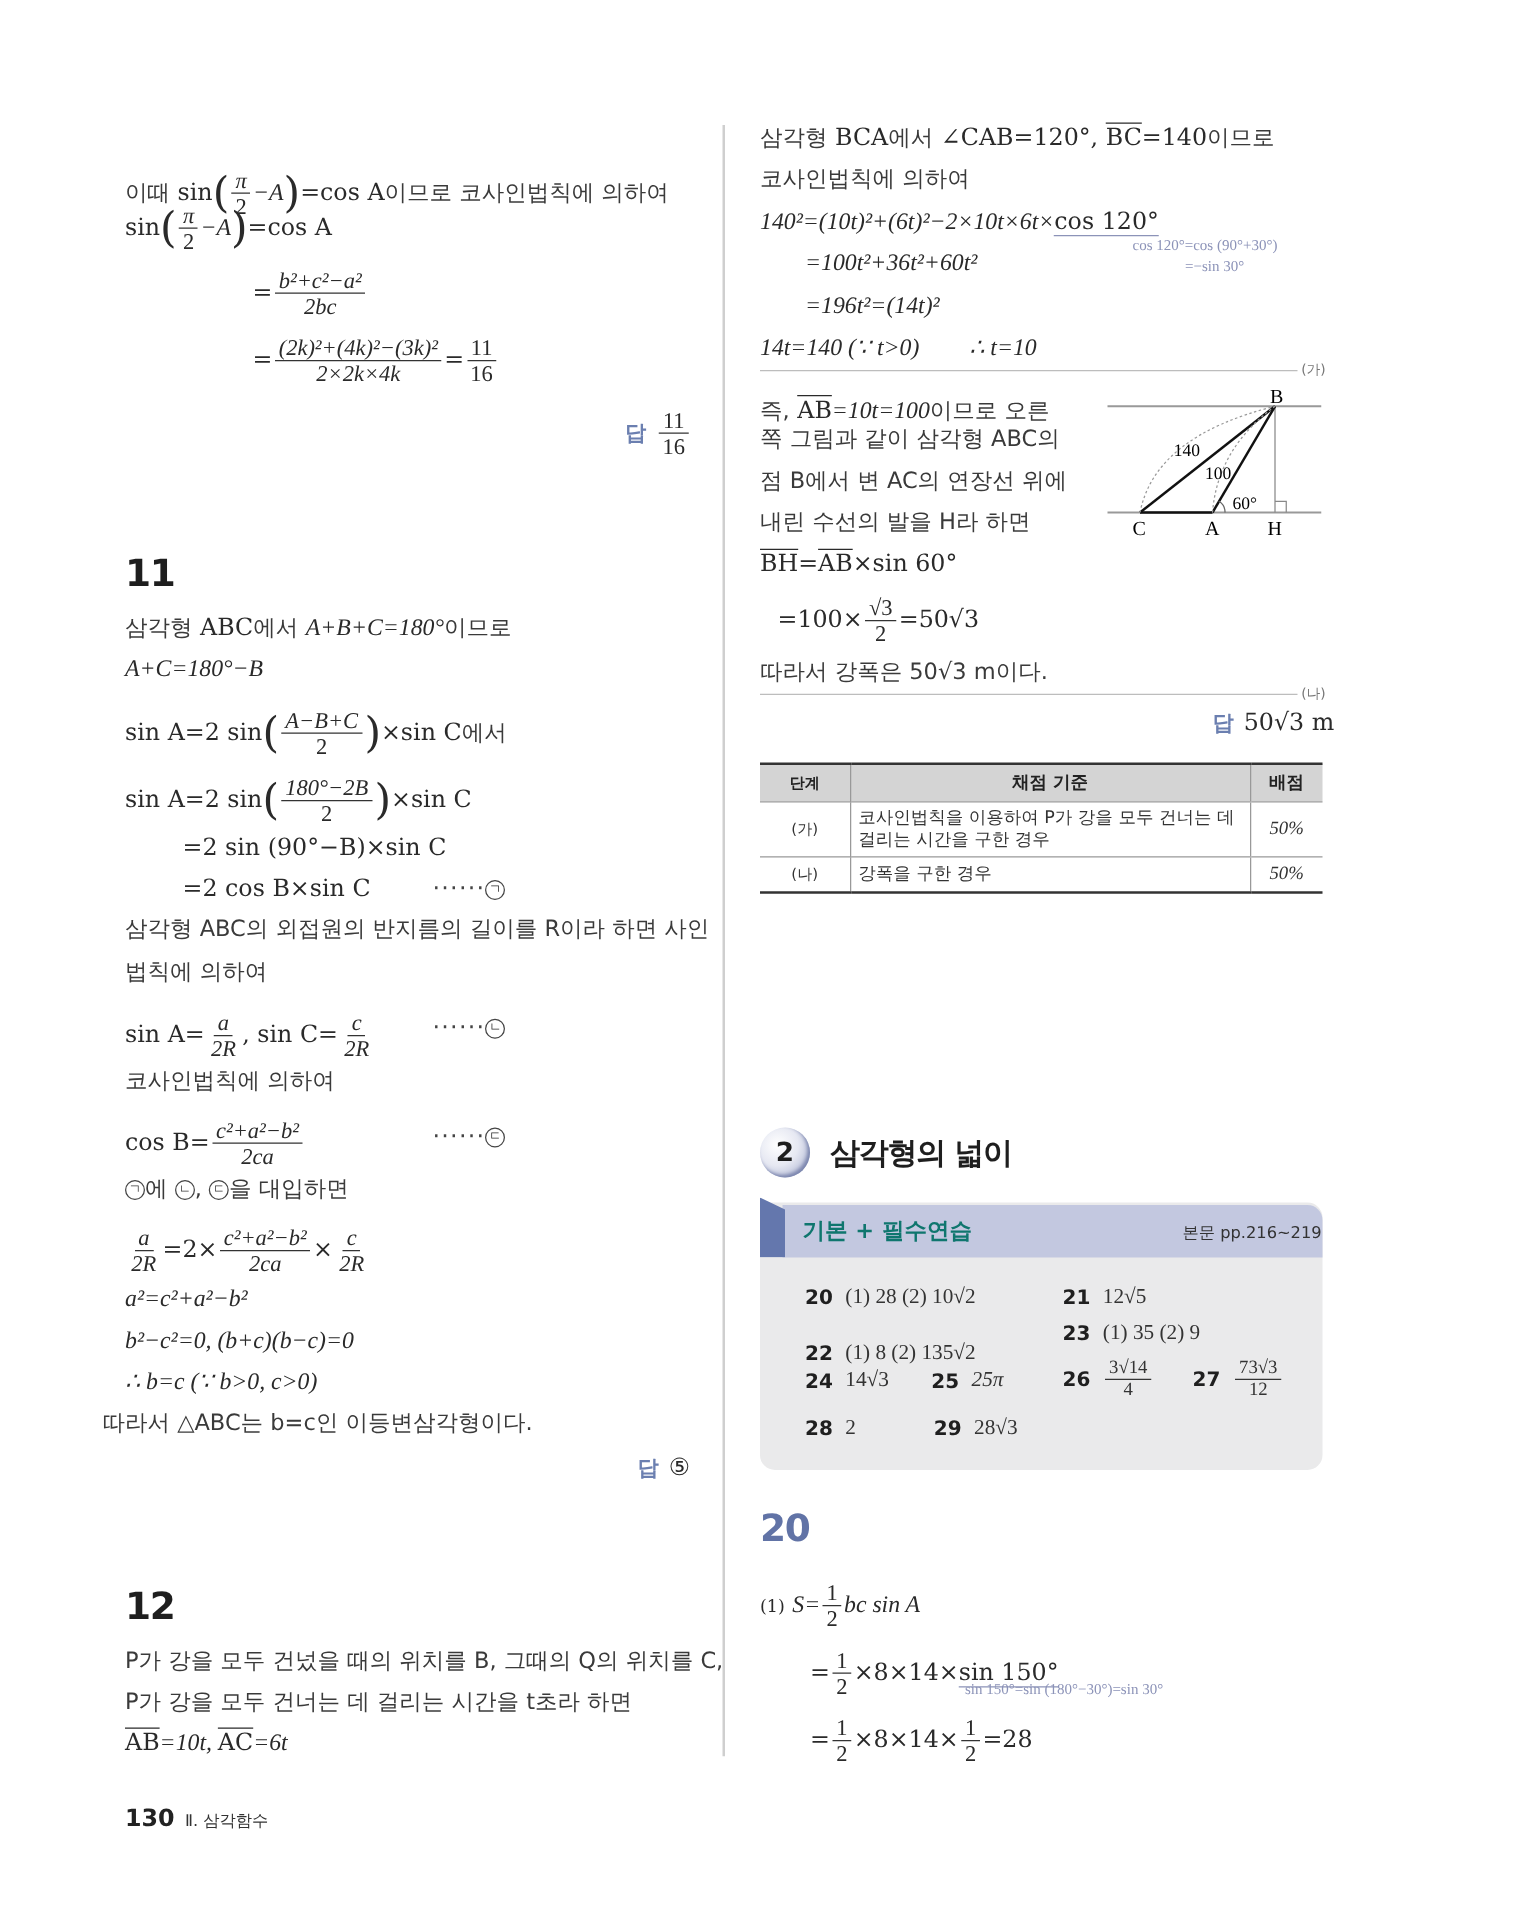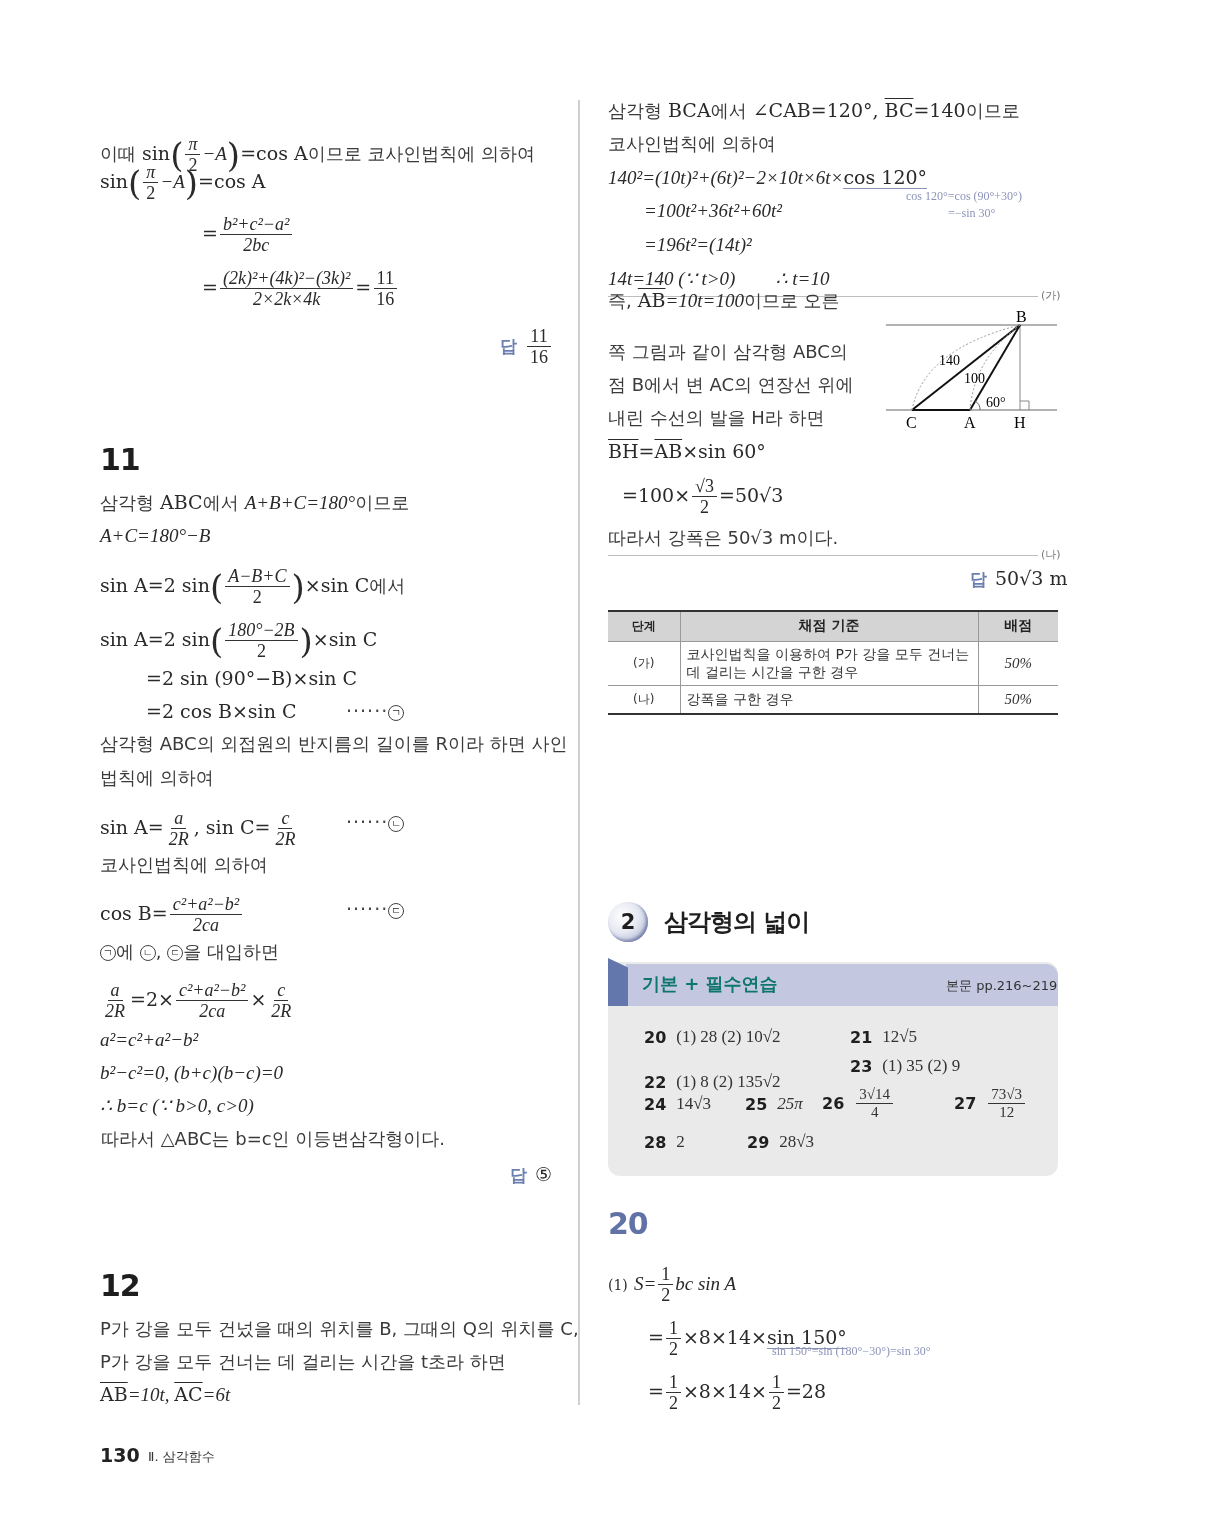--- a/index.html
+++ b/index.html
@@ -23,21 +23,21 @@
   .ovl { text-decoration: overline; }
   .circ { display: inline-block; width: 16px; height: 16px; border: 1px solid #444; border-radius: 50%; font-size: 10px; line-height: 14px; text-align: center; vertical-align: middle; }
   .dots { letter-spacing: 1px; color: #444; }
 
   
   .score-table { position: absolute; left: 608px; top: 610px; width: 450px; border-collapse: collapse; font-size: 14px; }
   .score-table th { background: #d4d4d4; font-weight: bold; height: 30px; border-top: 2px solid #333; border-bottom: 1px solid #999; font-size: 14px; color: #222; }
   .score-table td { border-bottom: 1px solid #999; padding: 2px 6px; color: #333; }
   .score-table tr:last-child td { border-bottom: 2px solid #333; }
   .score-table .c1 { width: 72px; text-align: center; border-right: 1px solid #999; font-size: 12px; }
-  .score-table .c3 { width: 80px; text-align: center; border-left: 1px solid #999; font-family: "Liberation Serif", serif; font-style: italic; font-size: 15px; }
+  .score-table .c3 { width: 58px; text-align: center; border-left: 1px solid #999; font-family: "Liberation Serif", serif; font-style: italic; font-size: 15px; }
   .score-table .c2 { text-align: left; line-height: 18px; }
 
   
   .sec-num { position: absolute; left: 608px; top: 902px; width: 40px; height: 40px; border-radius: 50%; background: radial-gradient(circle at 35% 35%, #ffffff 0%, #e6e8f2 45%, #9aa3c6 100%); box-shadow: inset -2px -2px 3px #7c86ae; display: flex; align-items: center; justify-content: center; font-weight: bold; font-size: 21px; color: #1e1e1e; }
   .sec-title { position: absolute; left: 664px; top: 906px; font-size: 24px; font-weight: bold; color: #1e1e1e; letter-spacing: -1px; }
 
   .practice-box { position: absolute; left: 608px; top: 962px; width: 450px; height: 214px; background: #eaeaeb; border-radius: 0 12px 12px 12px; }
   .practice-head { position: absolute; left: 626px; top: 964px; width: 432px; height: 42px; background: #c3c8e0; border-radius: 0 12px 0 0; }
   .practice-flag { position: absolute; left: 608px; top: 958px; width: 20px; height: 48px; background: #6477ad; clip-path: polygon(0 0, 100% 20%, 100% 100%, 0 100%); }
   .practice-title { position: absolute; left: 642px; top: 972px; font-size: 18px; font-weight: bold; color: #0f766e; }
@@ -165,21 +165,21 @@
       <span class="den i">2ca</span>
     </span><span class="m">×</span><span class="frac">
       <span class="num i">c</span>
       <span class="den i">2R</span>
     </span>
 </div>
 
 <div class="line i" style="left:100px; top:1028px;">a²=c²+a²−b²</div>
 <div class="line i" style="left:100px; top:1061px;">b²−c²=0, (b+c)(b−c)=0</div>
 <div class="line i" style="left:100px; top:1094px;">∴  b=c (∵  b&gt;0,  c&gt;0)</div>
-<div class="line kr" style="left:101px; top:1127px;text-align:right;">따라서  △ABC는 b=c인 이등변삼각형이다.</div>
+<div class="line kr" style="left:82px; top:1127px;text-align:right;">따라서  △ABC는 b=c인 이등변삼각형이다.</div>
 
 <div class="line" style="left:510px; top:1162px;">
   <span class="answer-label">답</span><span class="m">⑤</span>
 </div>
 
 <div class="problem-no" style="left:100px; top:1268px;">12</div>
 <div class="line kr" style="left:100px; top:1317px;">P가 강을 모두 건넜을 때의 위치를  B, 그때의  Q의 위치를  C,</div>
 <div class="line kr" style="left:100px; top:1350px;">P가 강을 모두 건너는 데 걸리는 시간을  t초라 하면</div>
 <div class="line" style="left:100px; top:1382px;">
   <span class="m ovl">AB</span><span class="i">=10t,  </span><span class="m ovl">AC</span><span class="i">=6t</span>
@@ -200,21 +200,21 @@
 <div class="note" style="left:906px; top:189px;">cos 120°=cos (90°+30°)</div>
 <div class="note" style="left:948px; top:206px;">=−sin 30°</div>
 <div class="line i" style="left:644px; top:199px;">=100t²+36t²+60t²</div>
 <div class="line i" style="left:644px; top:233px;">=196t²=(14t)²</div>
 <div class="line" style="left:608px; top:266px;">
   <span class="i">14t=140 (∵  t&gt;0)</span><span style="display:inline-block;width:40px;"></span><span class="i">∴  t=10</span>
 </div>
 <div class="rule" style="left:608px; top:296px; width:430px;"></div>
 <div class="tag" style="left:1041px; top:288px;">(가)</div>
 
-<div class="line" style="left:608px; top:288px;">
+<div class="line" style="left:608px; top:316px;">
   <span class="kr">즉,</span>
   <span class="m ovl">AB</span><span class="i">=10t=100</span><span class="kr">이므로 오른</span>
 </div>
 <div class="line kr" style="left:608px; top:340px;">쪽 그림과 같이 삼각형  ABC의</div>
 <div class="line kr" style="left:608px; top:373px;">점  B에서 변  AC의 연장선 위에</div>
 <div class="line kr" style="left:608px; top:406px;">내린 수선의 발을  H라 하면</div>
 <div class="line" style="left:608px; top:439px;">
   <span class="m ovl">BH</span><span class="m">=</span><span class="m ovl">AB</span><span class="m">×sin 60°</span>
 </div>
 <div class="line" style="left:622px; top:476px;">
@@ -298,21 +298,21 @@
     <span class="v">(1) 35  (2) 9</span>
   </div>
 <div class="ans" style="left:644px; top:1094px;">
     <span class="n">24</span>
     <span class="v">14√3</span>
   </div>
 <div class="ans" style="left:745px; top:1094px;">
     <span class="n">25</span>
     <span class="v i">25π</span>
   </div>
-<div class="ans" style="left:822px; top:1086px;">
+<div class="ans" style="left:850px; top:1086px;">
     <span class="n">26</span>
     <span class="v"><span class="frac">
         <span class="num">3√14</span>
         <span class="den">4</span>
       </span></span>
   </div>
 <div class="ans" style="left:954px; top:1086px;">
     <span class="n">27</span>
     <span class="v"><span class="frac">
         <span class="num">73√3</span>

